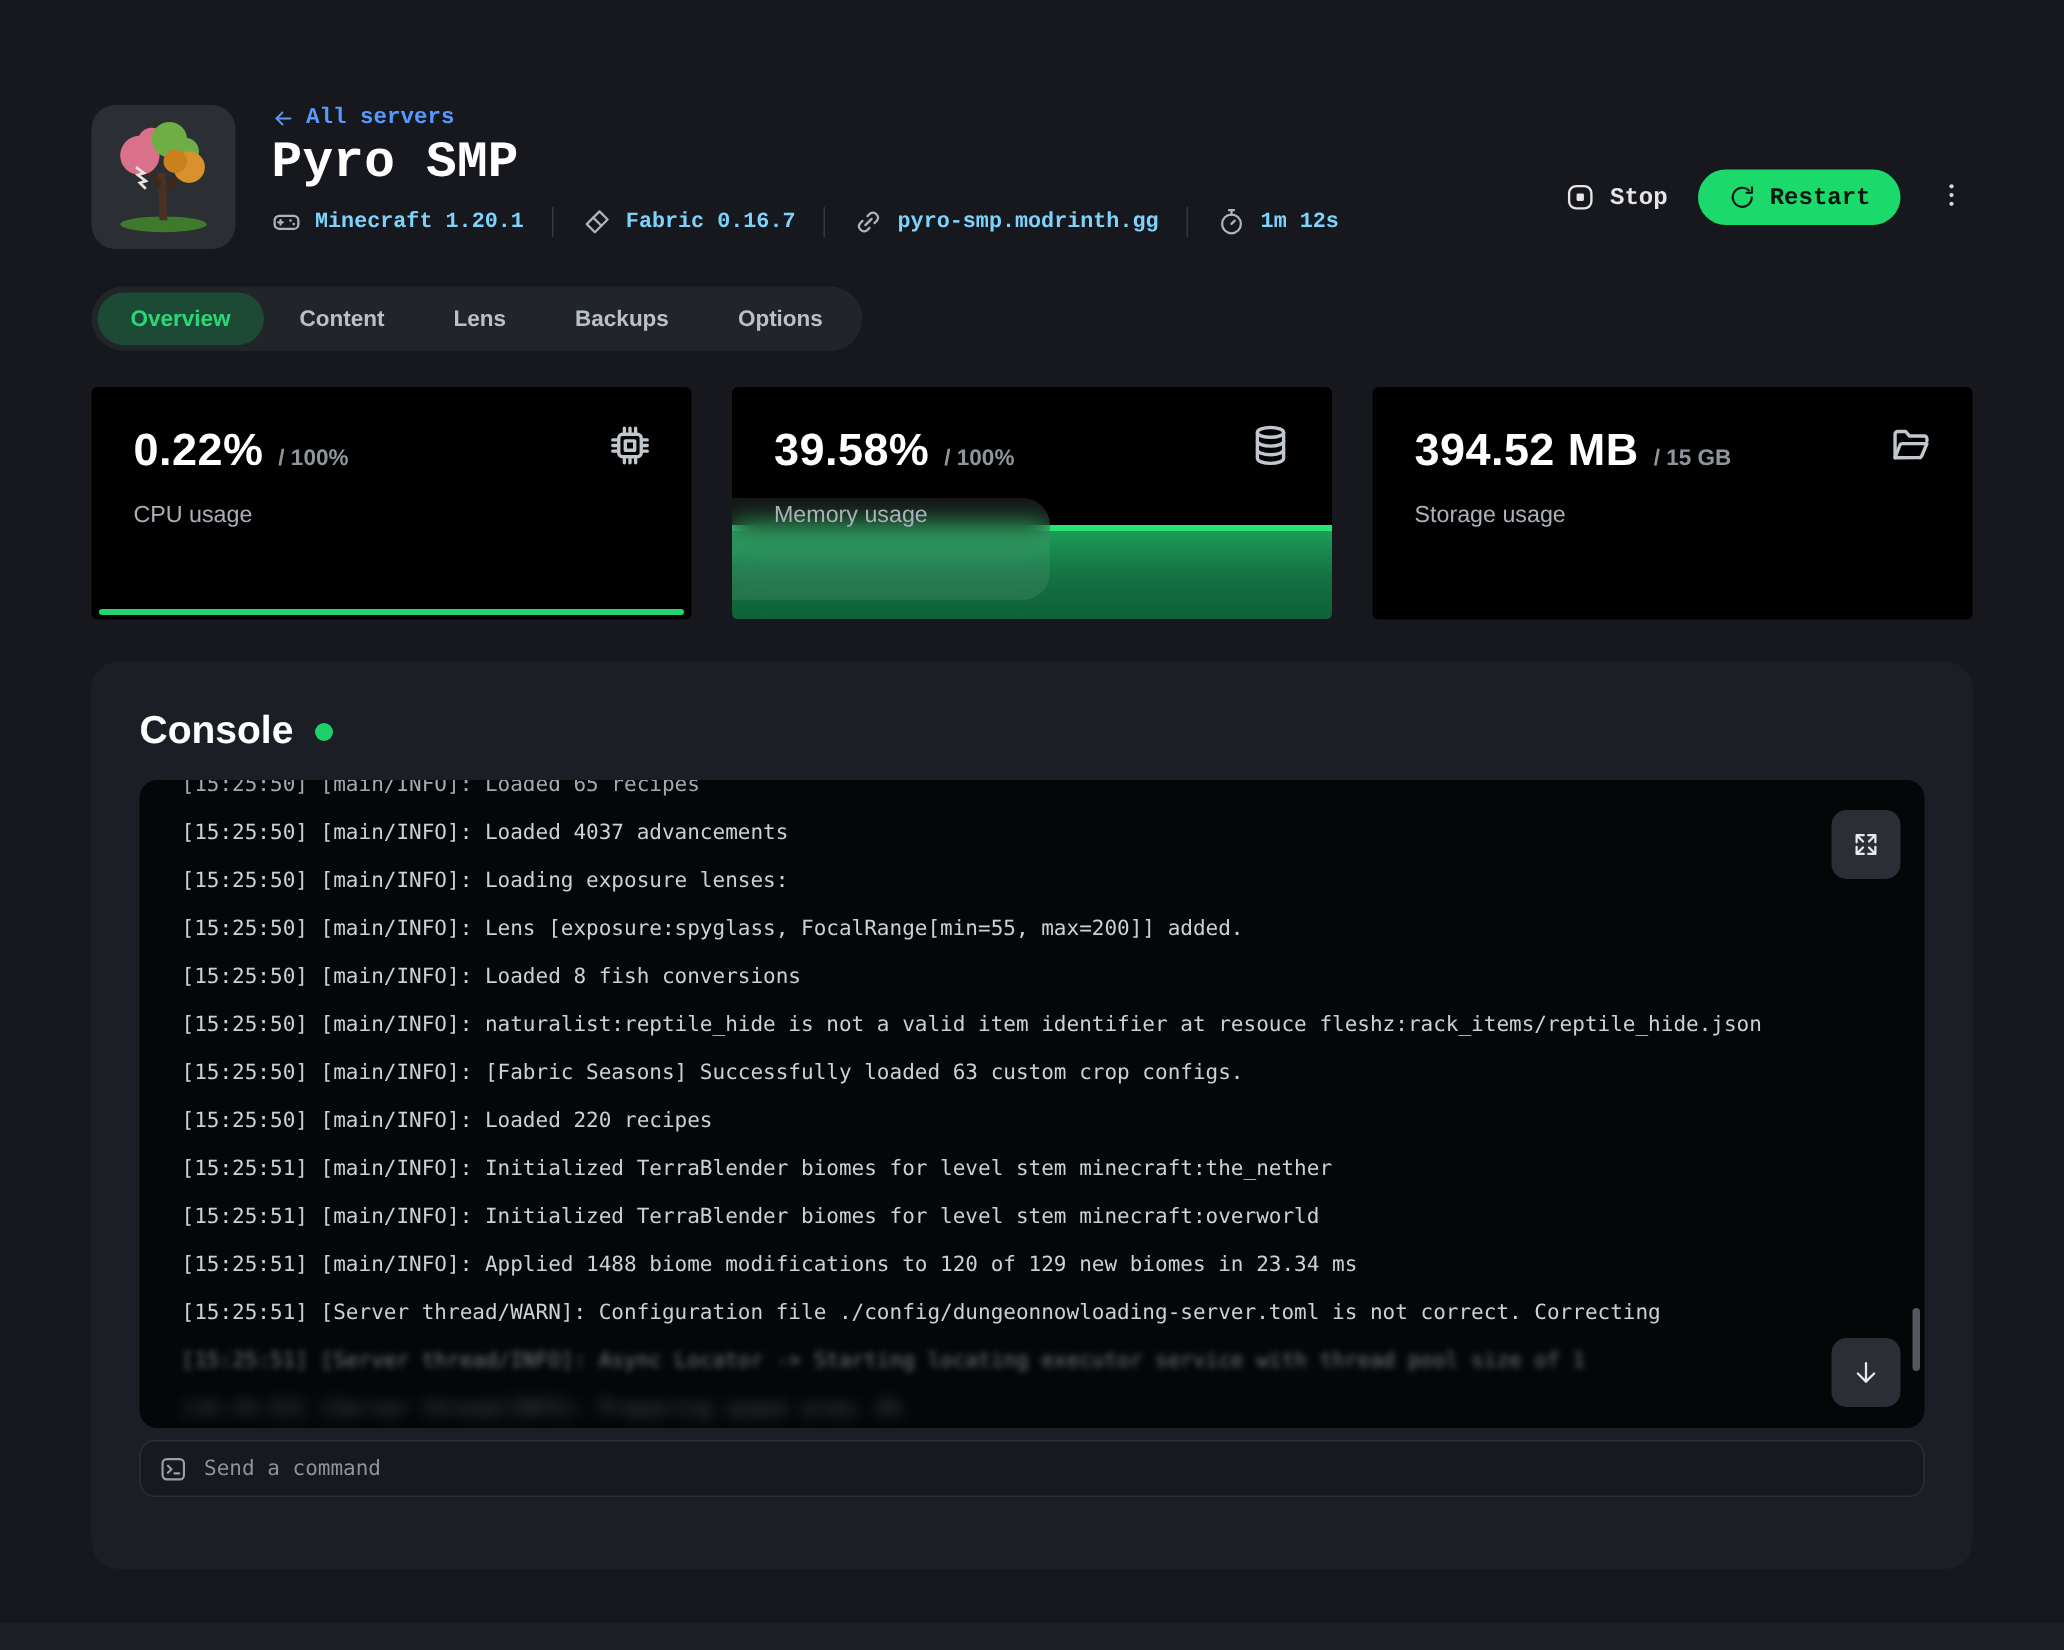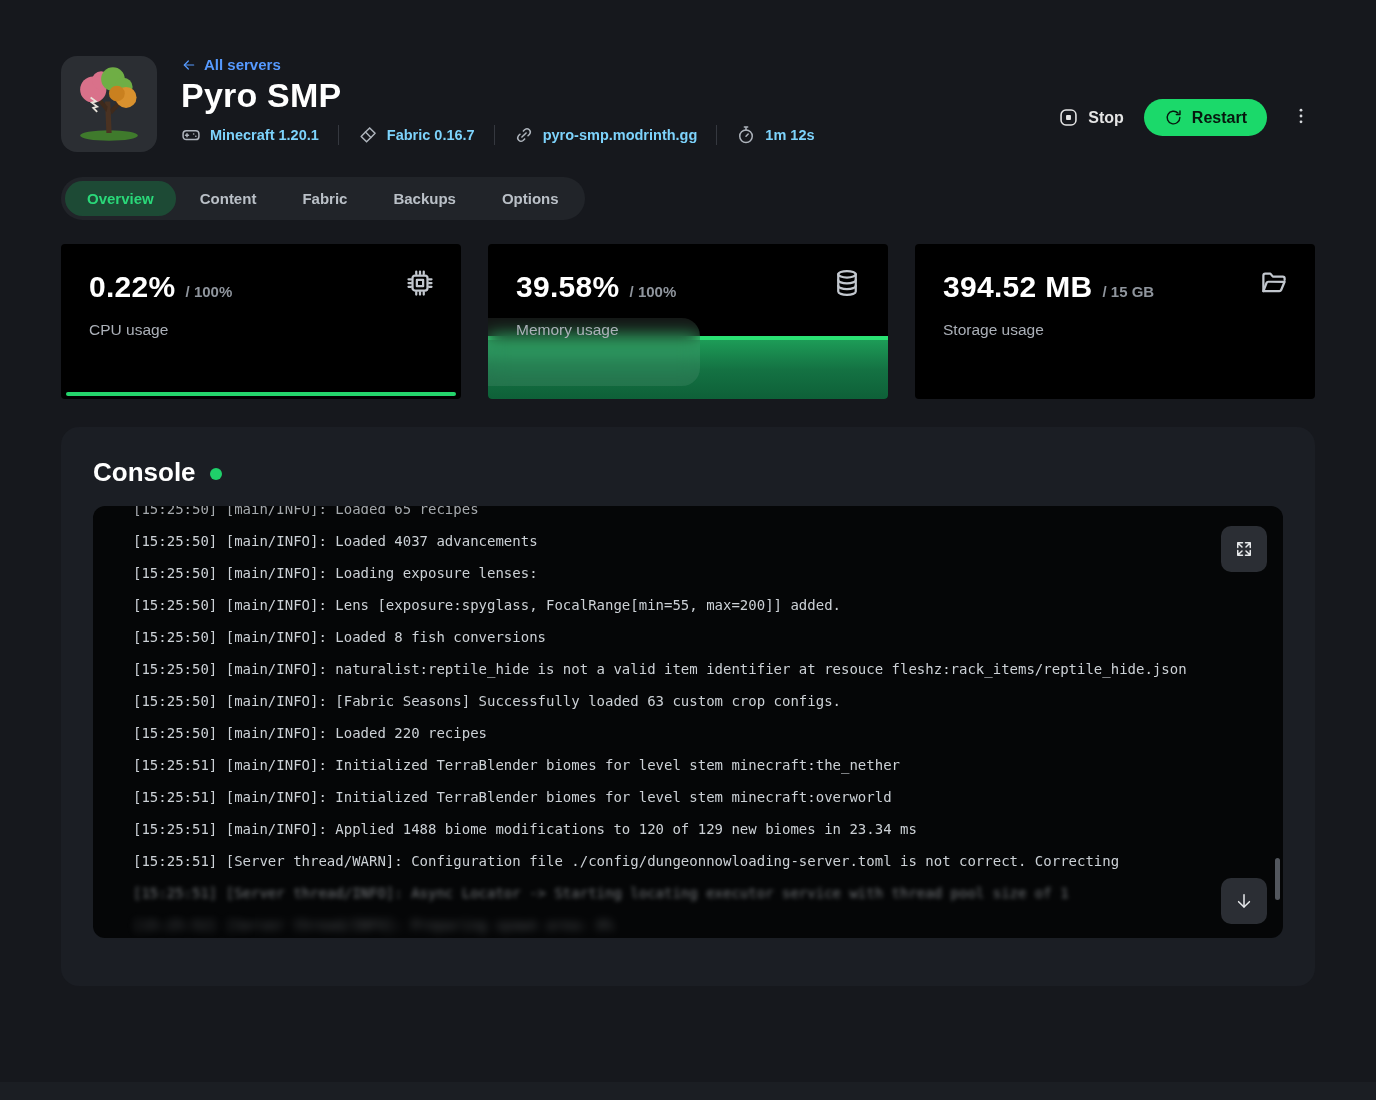--- a/index.html
+++ b/index.html
@@ -11,21 +11,21 @@
     position:relative;
   }
   .shell { width:1254px; margin:0 auto; position:relative; }
 
   
   .ic { display:inline-flex; align-items:center; justify-content:center; }
   .ic svg { width:100%; height:100%; fill:none; stroke:currentColor; stroke-width:1.8;
             stroke-linecap:round; stroke-linejoin:round; }
 
   
-  .header { display:flex; gap:24px; padding-top:56px; }
+  .header { display:flex; gap:24px; padding-top:70px;font-family:Liberation Mono, monospace; }
   .avatar {
     width:96px; height:96px; border-radius:16px; background:#2b2e33; flex:0 0 auto;
     display:flex; align-items:center; justify-content:center; overflow:hidden;
   }
   .avatar svg { width:84px; height:84px; }
   .hinfo { display:flex; flex-direction:column; }
   .back-link { display:inline-flex; align-items:center; gap:7px; color:#569aff;
     font-size:15px; font-weight:600; text-decoration:none; cursor:pointer; }
   .back-link .ic { width:16px; height:16px; }
   .title { font-size:34px; font-weight:800; color:#fff; margin-top:3px; letter-spacing:.2px; }
@@ -75,21 +75,21 @@
 
   
   .console-card { margin-top:28px; background:#1b1e24; border-radius:18px;
     padding:30px 32px 48px; }
   .console-head { display:flex; align-items:center; gap:14px; }
   .console-title { font-size:26px; font-weight:800; color:#fff; }
   .status-dot { width:12px; height:12px; border-radius:50%; background:#1fd06a; margin-top:3px; }
   .screen { position:relative; margin-top:18px; background:#050607; border-radius:12px;
     height:432px; overflow:hidden; padding-left:28px;
     font-family:"DejaVu Sans Mono", monospace; font-size:14px; color:#ccd1d6; }
-  .log-line { line-height:32px; white-space:pre;margin-left:12px; }
+  .log-line { line-height:32px; white-space:pre; }
   .log-line.clipped { margin-top:-13px; opacity:.8; }
   .log-line.blur-1 { filter:blur(2.2px); opacity:.55; }
   .log-line.blur-2 { filter:blur(4.5px); opacity:.38; }
   .screen-btn { position:absolute; width:46px; height:46px; border-radius:10px; border:none;
     background:#2b2e34; color:#e8eaec; display:flex; align-items:center; justify-content:center;
     cursor:pointer; }
   .screen-btn .ic { width:20px; height:20px; }
   .btn-expand { top:20px; right:16px; }
   .btn-scroll-down { bottom:14px; right:16px; }
   .scroll-thumb { position:absolute; right:3px; bottom:38px; width:5px; height:42px;
@@ -207,21 +207,21 @@
             </svg>
         </span>
       </button>
     </div>
   </div>
 
   <div class="tabs-wrap">
     <div class="tabs" id="tabs">
         <button class="tab active">Overview</button>
         <button class="tab">Content</button>
-        <button class="tab">Fabric</button>
+        <button class="tab">Lens</button>
         <button class="tab">Backups</button>
         <button class="tab">Options</button>
       </div>
   </div>
 
   <div class="stats">
 
     <div class="card">
       <div class="stat-row">
         <span class="stat-value">0.22%</span>
@@ -307,17 +307,27 @@
           <div class="log-line">[15:25:50] [main/INFO]: Loaded 220 recipes</div>
           <div class="log-line">[15:25:51] [main/INFO]: Initialized TerraBlender biomes for level stem minecraft:the_nether</div>
           <div class="log-line">[15:25:51] [main/INFO]: Initialized TerraBlender biomes for level stem minecraft:overworld</div>
           <div class="log-line">[15:25:51] [main/INFO]: Applied 1488 biome modifications to 120 of 129 new biomes in 23.34 ms</div>
           <div class="log-line">[15:25:51] [Server thread/WARN]: Configuration file ./config/dungeonnowloading-server.toml is not correct. Correcting</div>
           <div class="log-line blur-1">[15:25:51] [Server thread/INFO]: Async Locator -&gt; Starting locating executor service with thread pool size of 1</div>
           <div class="log-line blur-2">[15:25:52] [Server thread/INFO]: Preparing spawn area: 0%</div>
         </div>
     </div>
 
+    <div class="cmd-row">
+      <span class="ic">
+        <svg viewBox="0 0 24 24">
+            <rect x="3" y="3.5" width="18" height="17" rx="3.5"></rect>
+            <path d="M7.5 9l3 3-3 3"></path>
+            <path d="M13 15.5h4"></path>
+          </svg>
+      </span>
+      <input class="cmd-input" type="text" placeholder="Send a command" style="">
+    </div>
   </div>
 
 </div>
 
 <div class="bottom-band"></div>
 
 </body></html>

